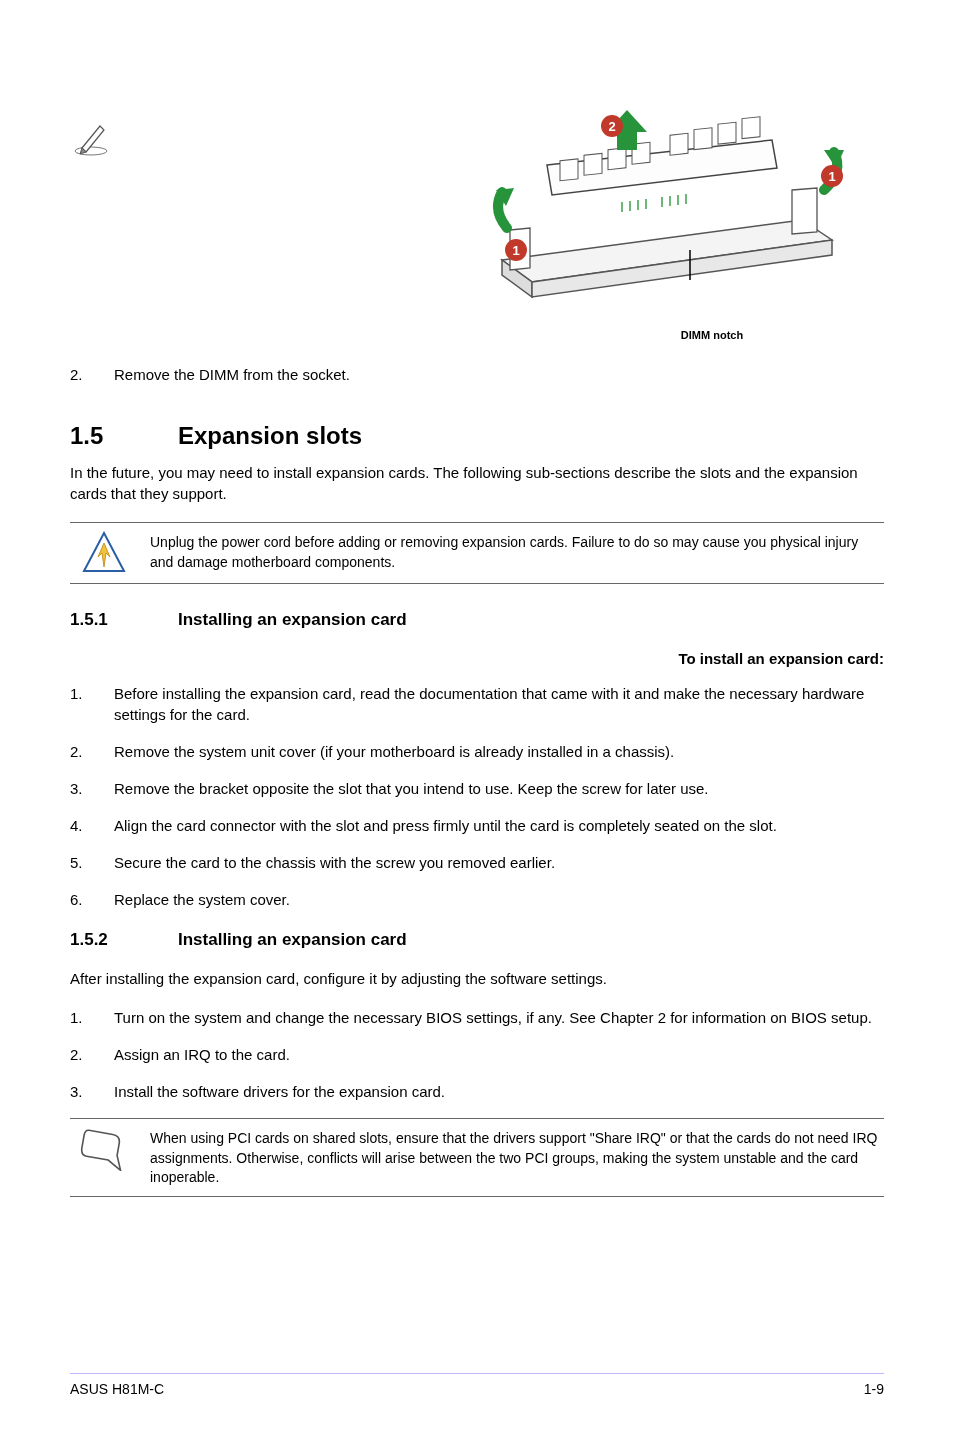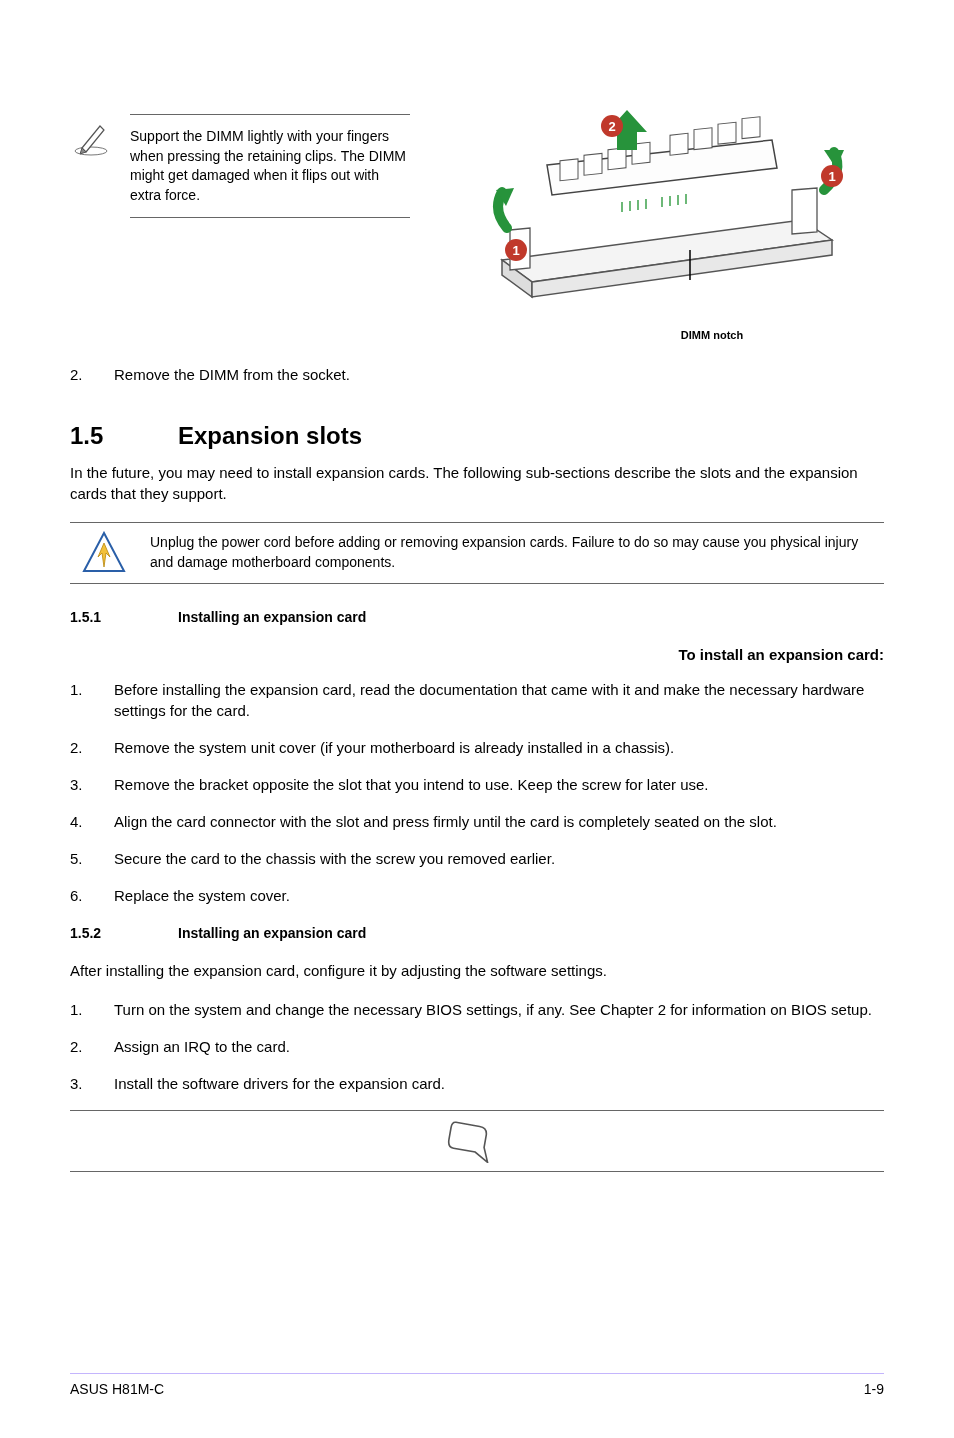--- a/index.html
+++ b/index.html
@@ -18,46 +18,43 @@
   .pencil-icon { width:60px; flex-shrink:0; padding-top:6px; }
   .note-text { font-size:14px; padding-top:12px; border-top:1px solid #666; margin-top:4px; }
   .note-borders { border-bottom:1px solid #666; padding-bottom:12px; }
   .diagram { flex:1; text-align:center; font-size:11px; font-weight:bold; }
   .diagram .label { margin-top:4px; }
   .step-line { font-size:15px; margin:14px 0 28px 0; }
   .step-num { display:inline-block; width:44px; vertical-align:top; }
   h1.sec { font-size:24px; font-weight:bold; margin: 34px 0 10px 0; }
   h1.sec .num { display:inline-block; width:108px; }
   .body-p { font-size:15px; margin-bottom:18px; }
-  .callout { display:flex; border-top:1px solid #666; border-bottom:1px solid #666; padding:8px 0; margin:10px 0 24px 0;justify-content:center; }
+  .callout { display:flex; border-top:1px solid #666; border-bottom:1px solid #666; padding:8px 0; margin:10px 0 24px 0; }
   .callout .ic { width:80px; flex-shrink:0; display:flex; align-items:flex-start; justify-content:flex-start; padding-left:10px;}
   .callout .tx { font-size:14px; flex:1; padding-top:2px;}
-  h2.sub { font-size:14px; font-weight:bold; margin:18px 0 16px 0; }
+  h2.sub { font-size:17px; font-weight:bold; margin:18px 0 16px 0; }
   h2.sub .num { display:inline-block; width:108px; }
   .bold-line { font-size:15px; font-weight:bold; margin-bottom:14px;text-align:right; }
   ol.steps { list-style:none; padding:0; margin:0 0 16px 0; }
   ol.steps li { font-size:15px; margin-bottom:16px; display:flex; }
   ol.steps li .n { width:44px; flex-shrink:0; }
   ol.steps li .t { flex:1; }
   .footer { position:absolute; bottom:38px; left:70px; right:70px; border-top:1px solid #c4b5fd; padding-top:6px; display:flex; justify-content:space-between; font-size:14px; }
 </style>
 </head>
 <body>
 
 <div class="top-block">
   <div class="top-left">
     <div class="pencil-icon">
       <svg width="42" height="42" viewBox="0 0 42 42">
         <ellipse cx="21" cy="35" rx="16" ry="4" fill="none" stroke="#777" stroke-width="1"></ellipse>
         <path d="M12 32 L30 10 L34 14 L16 36 Z" fill="#fff" stroke="#555" stroke-width="1.2"></path>
         <path d="M12 32 L16 36 L10 38 Z" fill="#888" stroke="#555" stroke-width="1"></path>
       </svg>
-    </div>
-    <div style="flex:1; margin-right:30px;">
-      <div class="note-text note-borders">Support the DIMM lightly with your fingers when pressing the retaining clips. The DIMM might get damaged when it flips out with extra force.</div>
     </div>
   </div>
   <div class="diagram">
     <svg width="380" height="190" viewBox="0 0 380 190">
 
       <path d="M30 150 L330 110 L360 130 L60 172 Z" fill="#f4f4f4" stroke="#555" stroke-width="1.5"></path>
       <path d="M30 150 L30 165 L60 187 L60 172 Z" fill="#ddd" stroke="#555" stroke-width="1.5"></path>
       <path d="M60 172 L60 187 L360 145 L360 130 Z" fill="#e8e8e8" stroke="#555" stroke-width="1.5"></path>
 
       <path d="M38 120 L58 118 L58 158 L38 160 Z" fill="#fff" stroke="#555" stroke-width="1.3"></path>
@@ -177,18 +174,19 @@
       <span class="t">Install the software drivers for the expansion card.</span>
     </li>
 </ol>
 
 <div class="callout">
   <div class="ic">
     <svg width="46" height="44" viewBox="0 0 46 44">
       <path d="M6 6 L30 6 Q38 6 38 14 L38 26 L44 40 L30 32 L8 32 Q2 32 2 24 L2 12 Q2 6 6 6 Z" fill="#fff" stroke="#555" stroke-width="1.6" transform="rotate(10 23 22)"></path>
     </svg>
   </div>
+  <div class="tx">When using PCI cards on shared slots, ensure that the drivers support "Share IRQ" or that the cards do not need IRQ assignments. Otherwise, conflicts will arise between the two PCI groups, making the system unstable and the card inoperable.</div>
 </div>
 
 <div class="footer">
   <span>ASUS H81M-C</span>
   <span>1-9</span>
 </div>
 
 </body></html>

